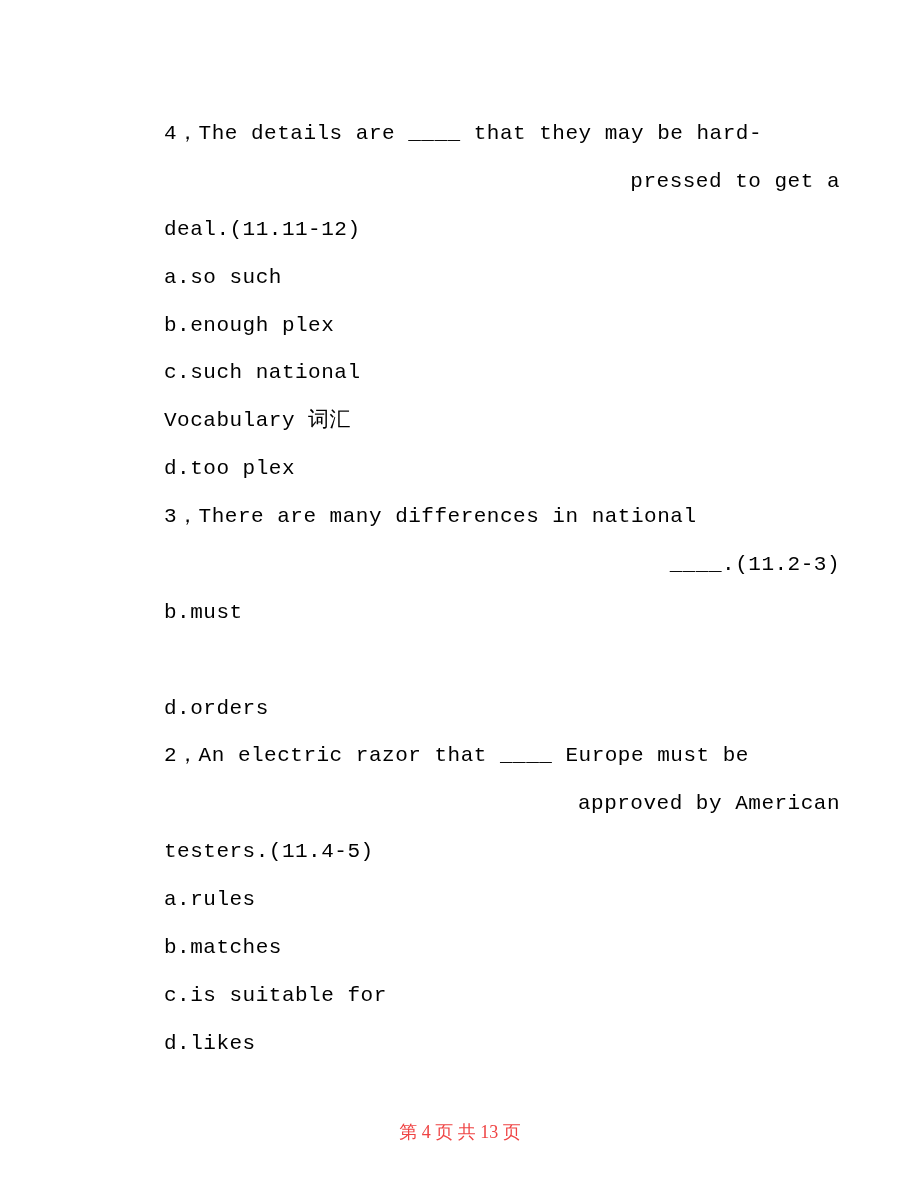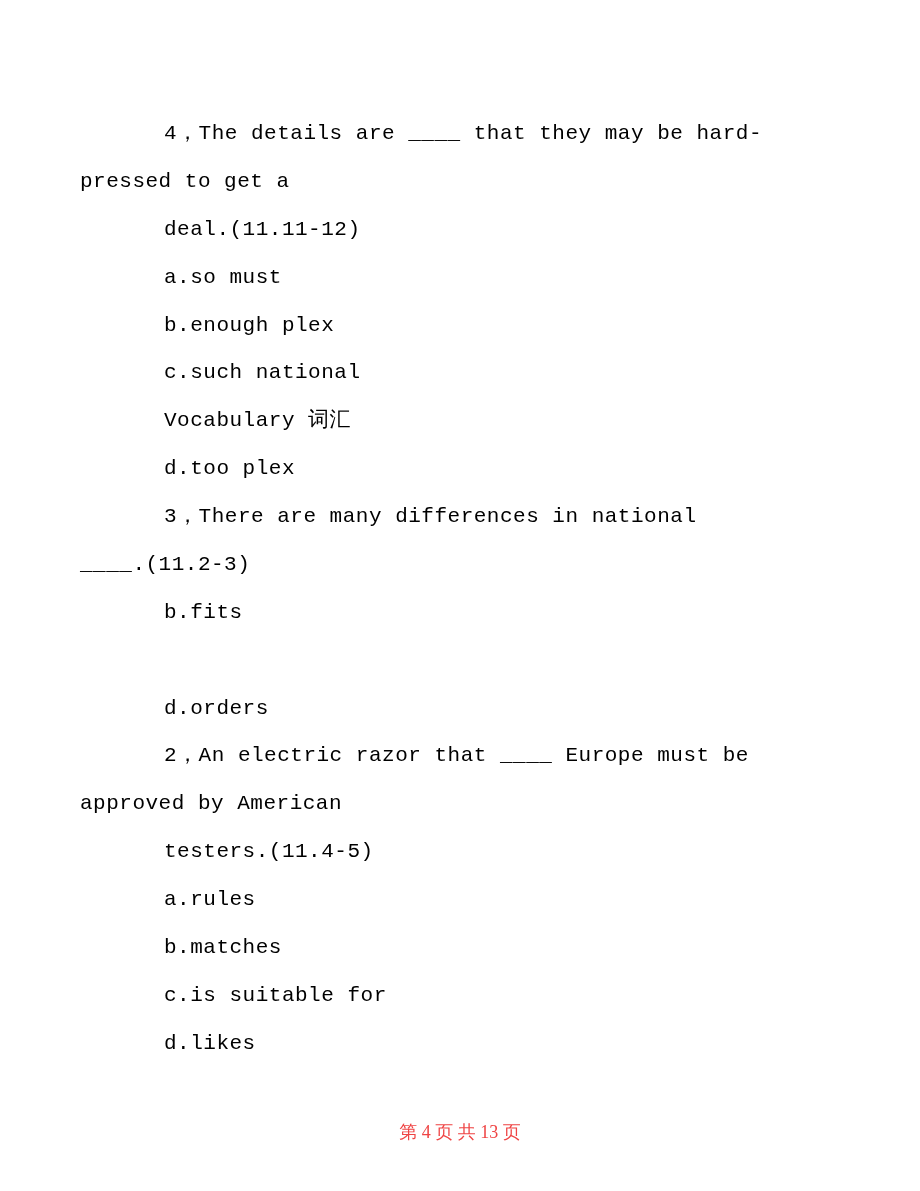--- a/index.html
+++ b/index.html
@@ -16,21 +16,21 @@
     padding: 110px 80px 0 80px;
     font-family: "SimSun", "NSimSun", "Songti SC", "FangSong", "STSong", serif;
     font-size: 21px;
     color: #000000;
     line-height: 2.28;
   }
   .line {
     white-space: pre;
   }
   .ind1 { padding-left: 84px; }
-  .hang { padding-left: 0; }
+  .hang { padding-left: 0; text-align: right; }
   .mono {
     font-family: "Courier New", "SimSun", monospace;
     letter-spacing: 0.5px;
   }
   .footer {
     position: absolute;
     bottom: 38px;
     left: 0;
     width: 920px;
     text-align: center;
@@ -40,28 +40,28 @@
   }
 </style>
 </head>
 <body>
 
 <div class="page">
   <div id="content">
       <div class="line ind1 mono">4，The details are ____ that they may be hard-</div>
       <div class="line hang mono">pressed to get a</div>
       <div class="line ind1 mono">deal.(11.11-12)</div>
-      <div class="line ind1 mono">a.so must</div>
+      <div class="line ind1 mono">a.so such</div>
       <div class="line ind1 mono">b.enough plex</div>
       <div class="line ind1 mono">c.such national</div>
       <div class="line ind1 mono">Vocabulary 词汇</div>
       <div class="line ind1 mono">d.too plex</div>
       <div class="line ind1 mono">3，There are many differences in national </div>
       <div class="line hang mono">____.(11.2-3)</div>
-      <div class="line ind1 mono">b.fits</div>
+      <div class="line ind1 mono">b.must</div>
       <div class="line ind1 mono"> </div>
       <div class="line ind1 mono">d.orders</div>
       <div class="line ind1 mono">2，An electric razor that ____ Europe must be </div>
       <div class="line hang mono">approved by American</div>
       <div class="line ind1 mono">testers.(11.4-5)</div>
       <div class="line ind1 mono">a.rules</div>
       <div class="line ind1 mono">b.matches</div>
       <div class="line ind1 mono">c.is suitable for</div>
       <div class="line ind1 mono">d.likes</div>
     </div>

